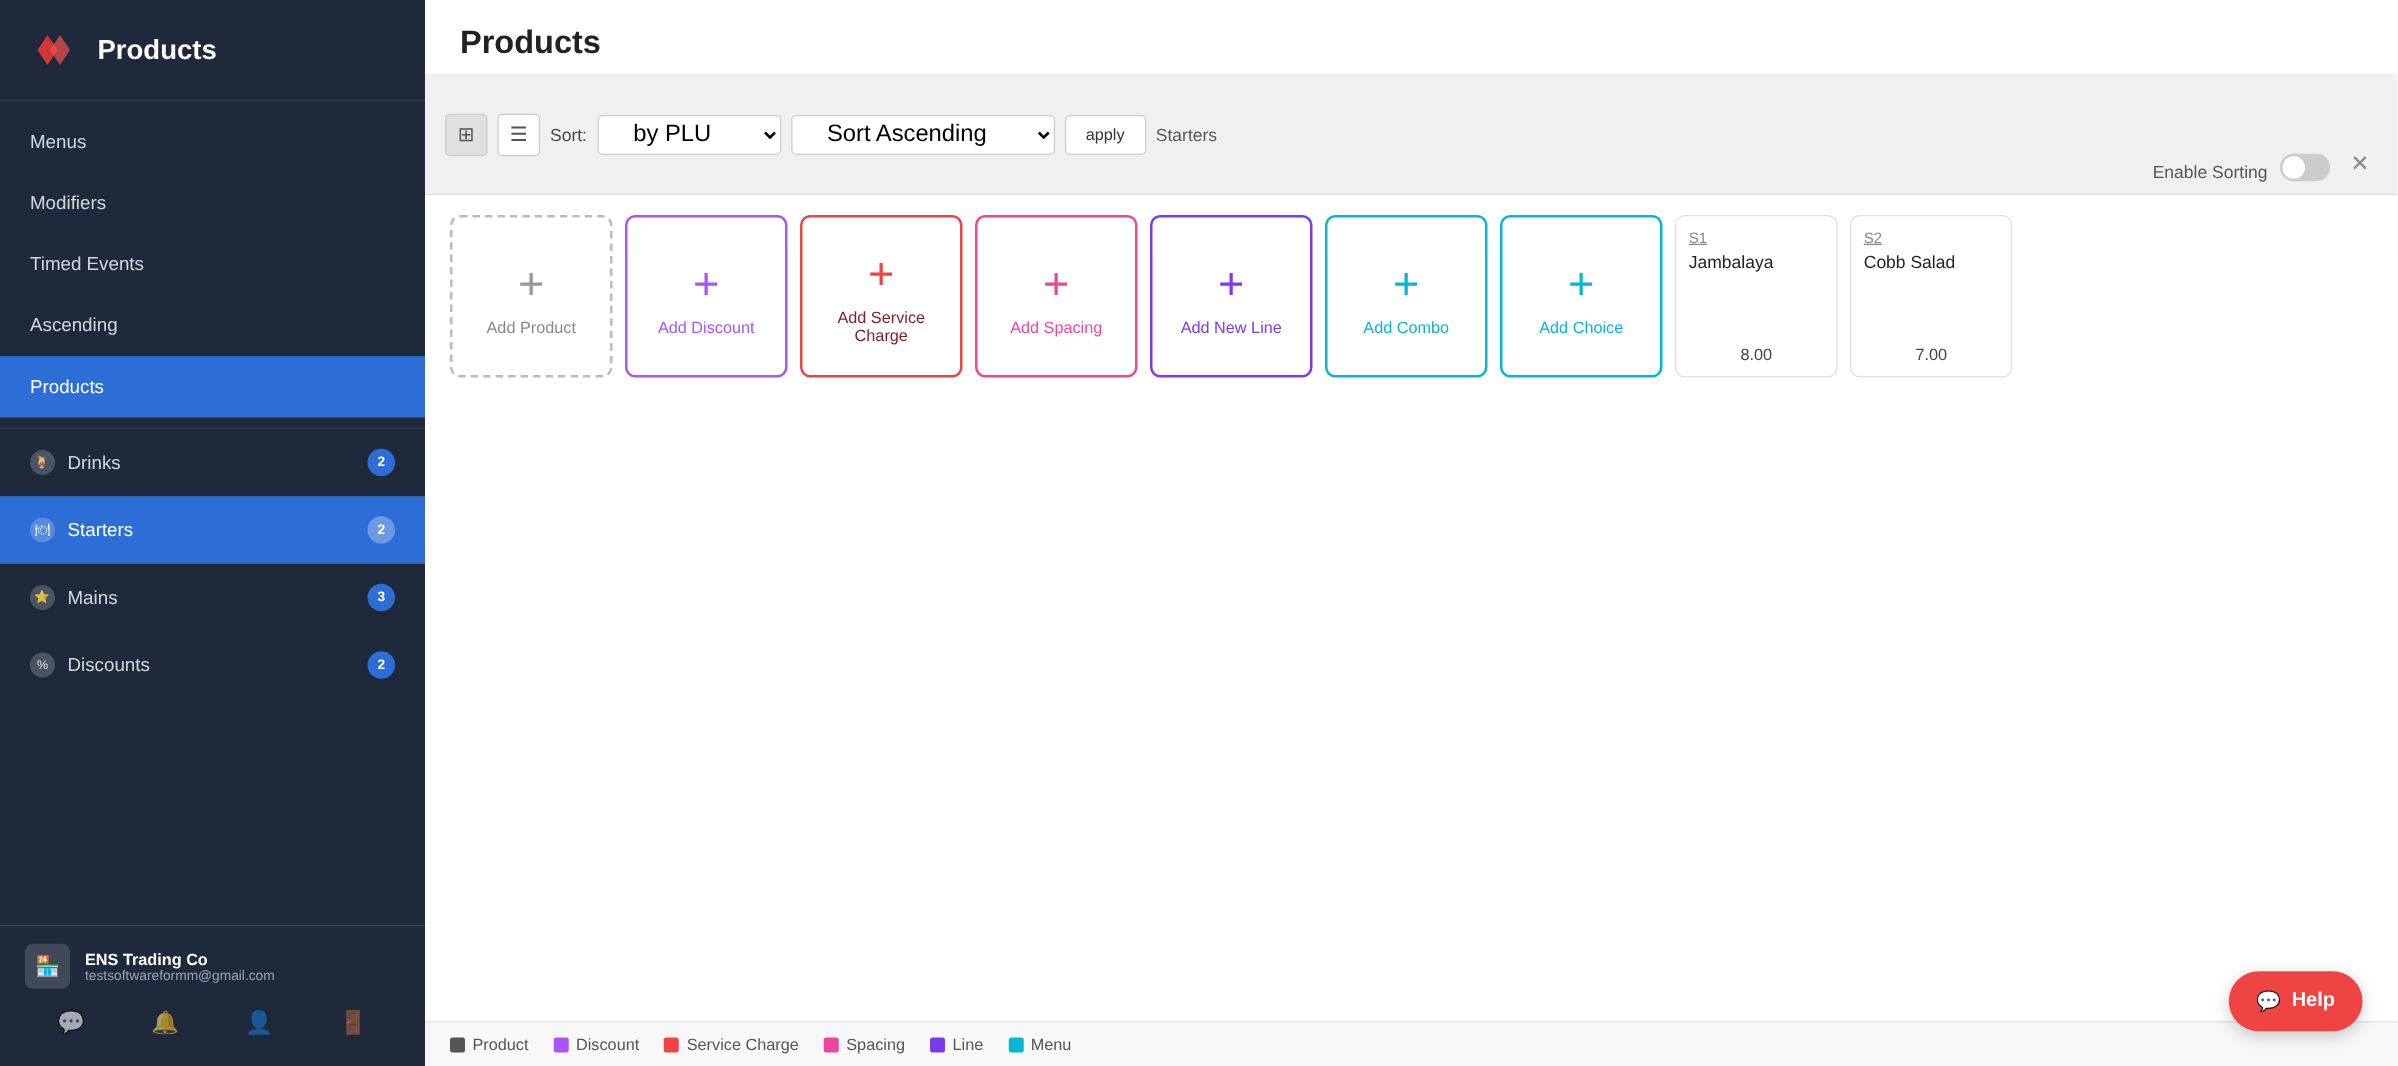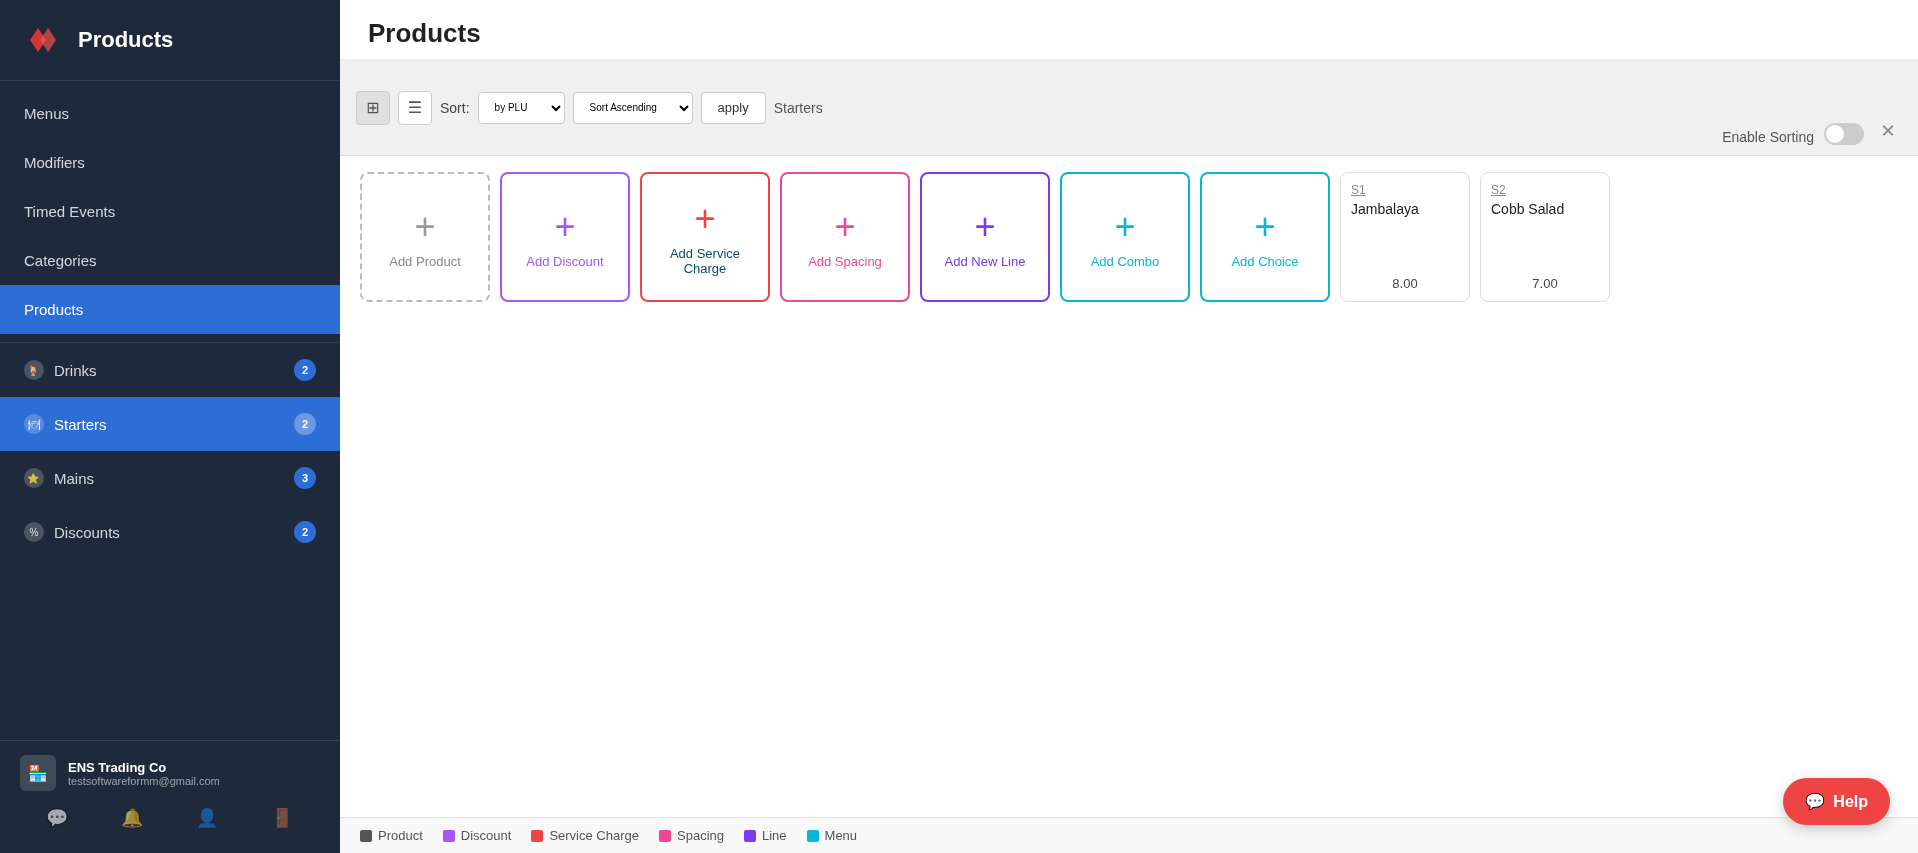--- a/index.html
+++ b/index.html
@@ -157,22 +157,22 @@
       font-size: 16px;
       color: #555;
     }
     .view-btn.active { background: #e0e0e0; }
     .sort-label { font-size: 14px; color: #444; font-weight: 500; }
     .sort-select {
       height: 32px;
       border: 1px solid #ccc;
       border-radius: 4px;
       background: #fff;
-      padding: 0 12px;
-      font-size: 10px;
+      padding: 0 24px;
+      font-size: 19px;
       cursor: pointer;
     }
     .apply-btn {
       height: 32px;
       padding: 0 16px;
       background: #fff;
       border: 1px solid #ccc;
       border-radius: 4px;
       font-size: 13px;
       cursor: pointer;
@@ -248,21 +248,21 @@
     .plus-icon { font-size: 36px; font-weight: 300; margin-bottom: 6px; }
     .plus-icon.gray { color: #999; }
     .plus-icon.purple { color: #a855f7; }
     .plus-icon.red { color: #ef4444; }
     .plus-icon.pink { color: #ec4899; }
     .plus-icon.violet { color: #7c3aed; }
     .plus-icon.cyan { color: #06b6d4; }
 
     .card-label { font-size: 13px; color: #555; font-weight: 500; }
     .card-label.purple { color: #a855f7; }
-    .card-label.red { color: #0c4a6e; }
+    .card-label.red { color: #7f1d1d; }
     .card-label.pink { color: #ec4899; }
     .card-label.violet { color: #7c3aed; }
     .card-label.cyan { color: #06b6d4; }
     .card-label.gray { color: #888; }
 
     .product-item-card {
       width: 130px;
       height: 130px;
       border: 1px solid #ddd;
       border-radius: 8px;
@@ -332,21 +332,21 @@
           <span>Modifiers</span>
         </span>
       </div>
     <div class="sub-nav-item">
         <span class="sub-label">
           <span>Timed Events</span>
         </span>
       </div>
     <div class="sub-nav-item">
         <span class="sub-label">
-          <span>Categories</span>
+          <span>Ascending</span>
         </span>
       </div>
     <div class="sub-nav-item active">
         <span class="sub-label">
           <span>Products</span>
         </span>
       </div>
   </div>
 
   <div class="sub-nav">

